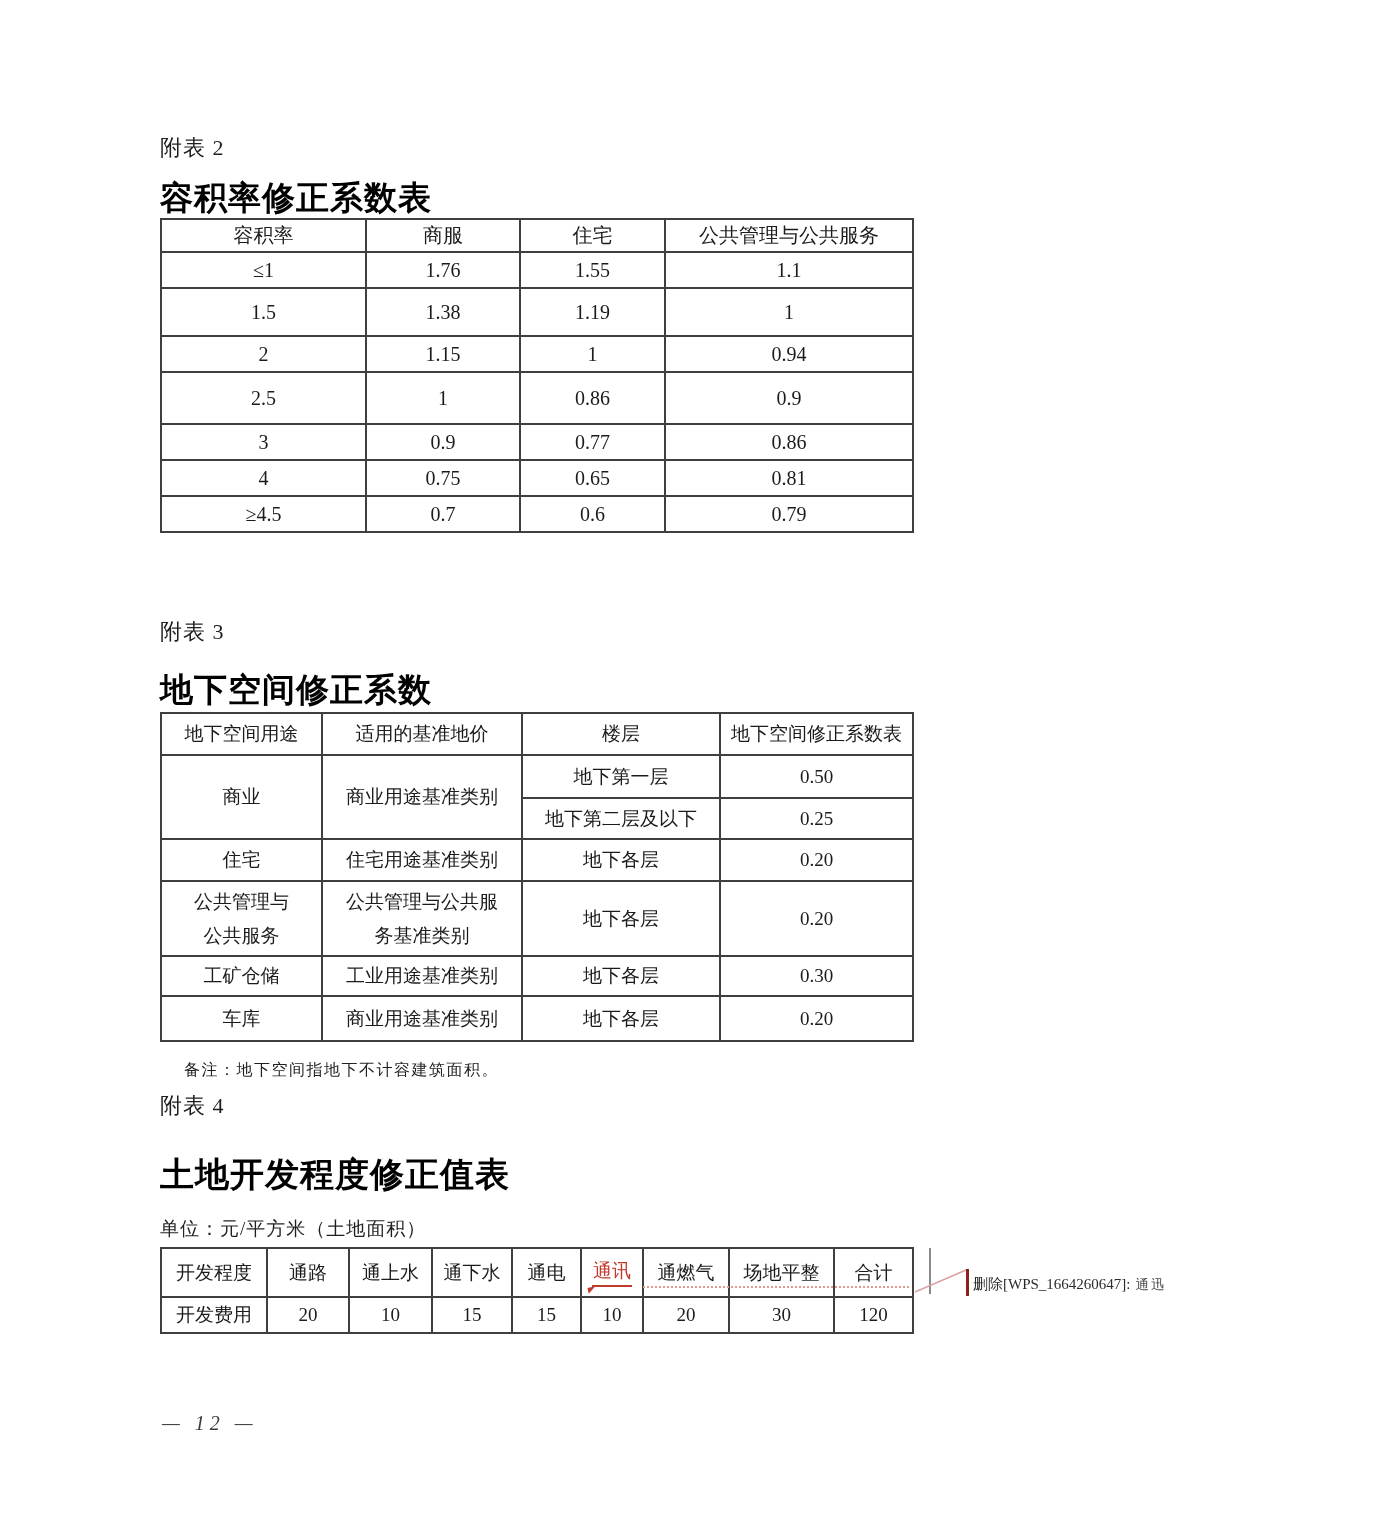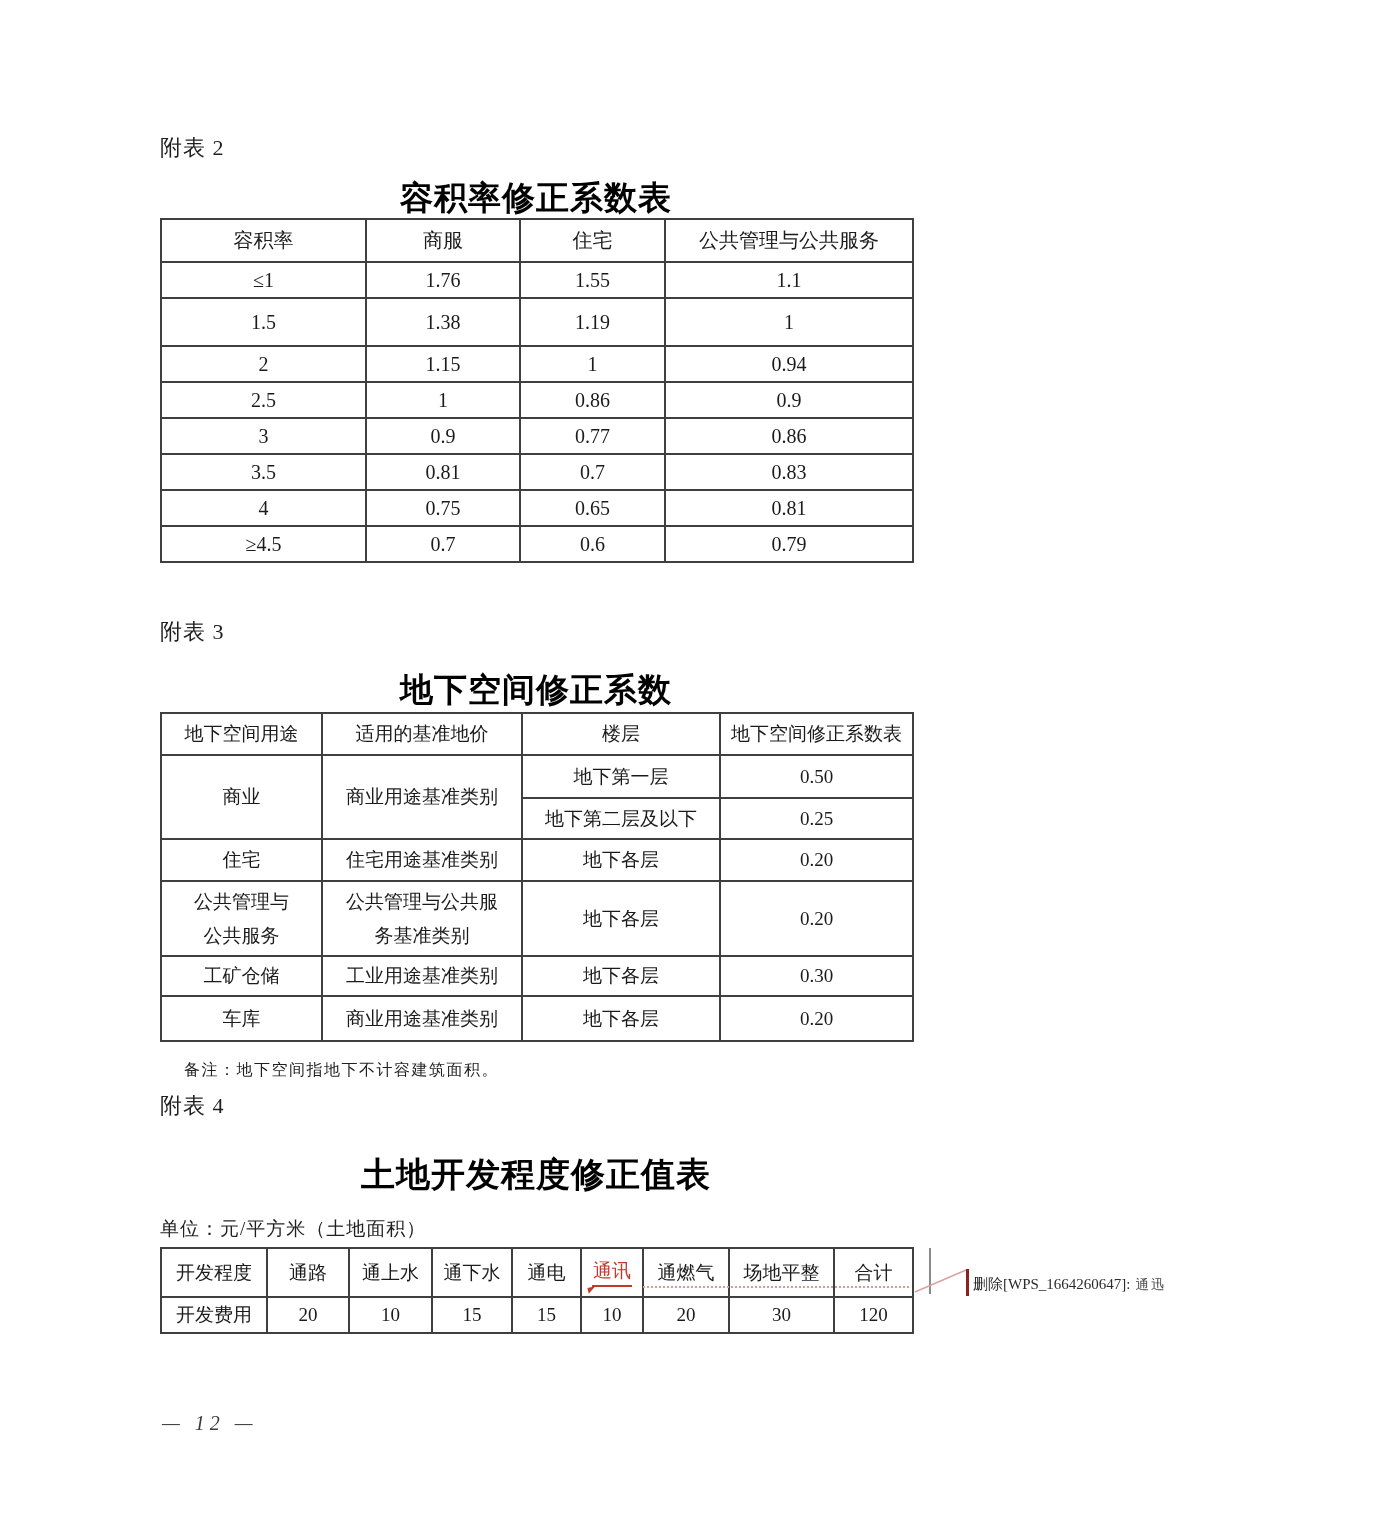--- a/index.html
+++ b/index.html
@@ -17,21 +17,20 @@
     font-family:"Liberation Serif","DejaVu Serif",serif;
     color:var(--ink);
   }
   .page{position:relative;width:1393px;height:1520px;overflow:hidden;background:#fff;}
   .apx-label{
     position:absolute;left:160px;
     font-size:22px;letter-spacing:1px;color:#1f1f1f;
   }
   .tbl-title{
     position:absolute;left:160px;width:752px;
-    text-align:center;
     font-family:"Liberation Sans","DejaVu Sans",sans-serif;
     font-weight:700;color:#000;
     letter-spacing:1px;
   }
   table.grid{
     position:absolute;left:160px;
     border-collapse:collapse;table-layout:fixed;
     width:752px;
   }
   table.grid td{
@@ -92,21 +91,21 @@
   <div class="tbl-title" style="top:176px;font-size:33px;">容积率修正系数表</div>
 
   <table class="grid t2" style="top:218px;">
     <colgroup>
         <col style="width:205px">
         <col style="width:154px">
         <col style="width:145px">
         <col style="width:248px">
       </colgroup>
     <tbody>
-        <tr style="height:43px;">
+        <tr style="height:33px;">
       <td>容积率</td>
       <td>商服</td>
       <td>住宅</td>
       <td>公共管理与公共服务</td>
     </tr>
     <tr style="height:36px;">
       <td>≤1</td>
       <td>1.76</td>
       <td>1.55</td>
       <td>1.1</td>
@@ -116,37 +115,31 @@
       <td>1.38</td>
       <td>1.19</td>
       <td>1</td>
     </tr>
     <tr style="height:36px;">
       <td>2</td>
       <td>1.15</td>
       <td>1</td>
       <td>0.94</td>
     </tr>
-    <tr style="height:36px;">
+    <tr style="height:52px;">
       <td>2.5</td>
       <td>1</td>
       <td>0.86</td>
       <td>0.9</td>
     </tr>
     <tr style="height:36px;">
       <td>3</td>
       <td>0.9</td>
       <td>0.77</td>
       <td>0.86</td>
-    </tr>
-    <tr style="height:36px;">
-      <td>3.5</td>
-      <td>0.81</td>
-      <td>0.7</td>
-      <td>0.83</td>
     </tr>
     <tr style="height:36px;">
       <td>4</td>
       <td>0.75</td>
       <td>0.65</td>
       <td>0.81</td>
     </tr>
     <tr style="height:36px;">
       <td>≥4.5</td>
       <td>0.7</td>

